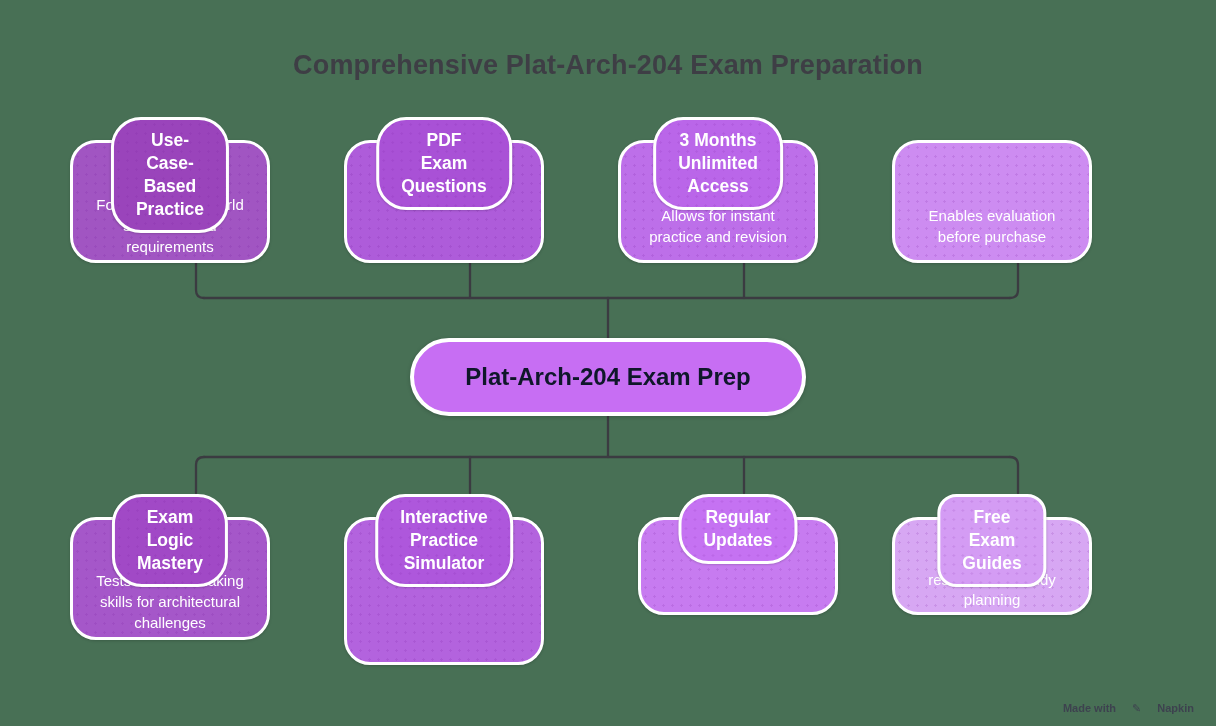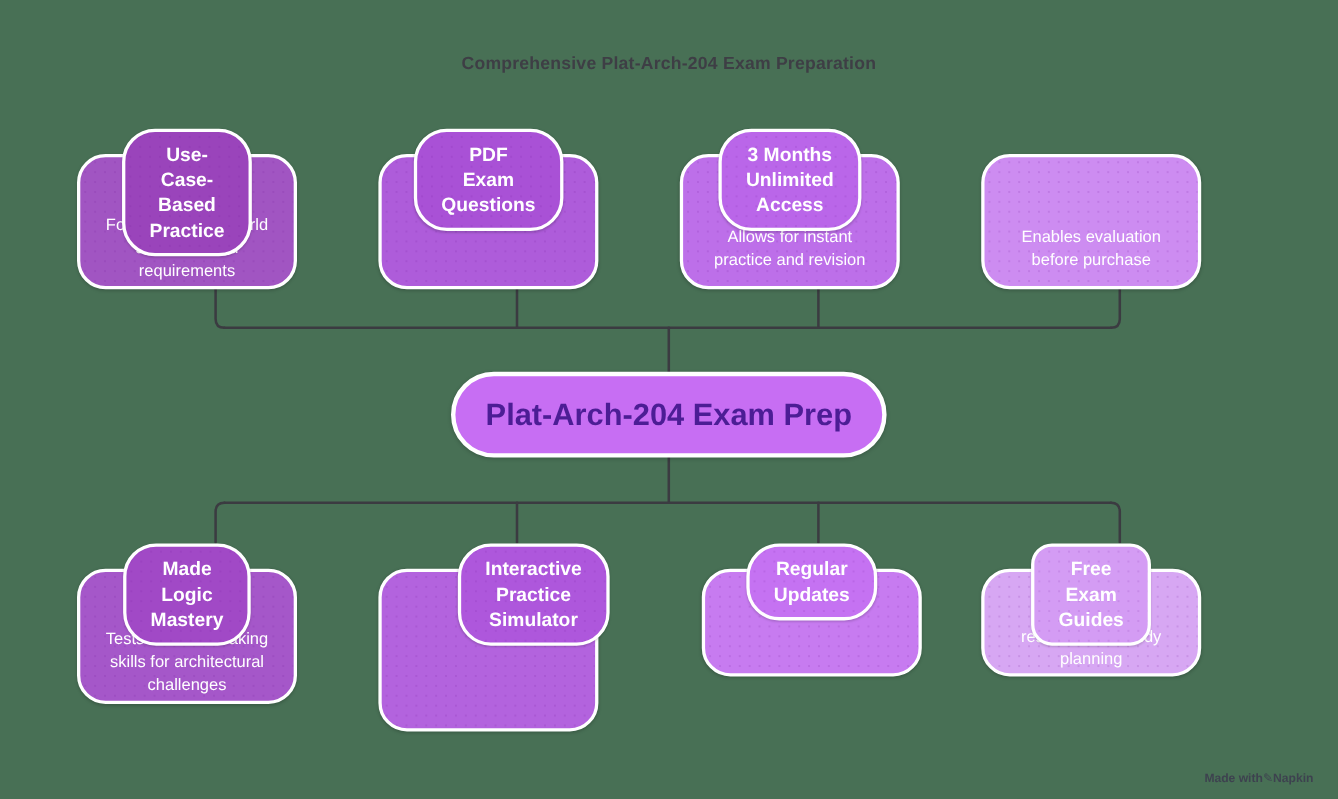--- a/index.html
+++ b/index.html
@@ -6,21 +6,21 @@
   body{
     width:1216px;height:726px;position:relative;overflow:hidden;
     background:#487055;
     font-family:"Liberation Sans","DejaVu Sans",sans-serif;
   }
   .stage{position:absolute;inset:0;}
   svg.connectors{position:absolute;left:0;top:0;z-index:1;}
 
   .diagram-title{
     position:absolute;top:50px;left:0;width:1216px;text-align:center;
-    font-size:16px;font-weight:bold;color:#3e3e45;letter-spacing:.2px;z-index:2;
+    font-size:27px;font-weight:bold;color:#3e3e45;letter-spacing:.2px;z-index:2;
   }
 
   .card{
     position:absolute;width:200px;box-sizing:border-box;z-index:3;
     border:3px solid #ffffff;border-radius:26px;
     display:flex;flex-direction:column;justify-content:center;
     background-image:radial-gradient(rgba(110,20,150,0.14) 1px, transparent 1.3px);
     background-size:9px 9px;
     box-shadow:0 1px 3px rgba(0,0,0,0.18);
   }
@@ -48,36 +48,36 @@
   .card.b1{left:344px;top:517px;height:148px;padding-top:76px;}
   .card.b2{left:618px;top:517px;height:98px;padding-top:28px;}
   .card.b3{left:892px;top:517px;height:98px;padding-top:28px;}
 
   
   .card.t0{background-color:#a155c2;} .card.t0 .pill{background-color:#9a44bb;}
   .card.t1{background-color:#ae5cda;} .card.t1 .pill{background-color:#a951d6;}
   .card.t2{background-color:#bd6fe9;} .card.t2 .pill{background-color:#ba66e9;}
   .card.t3{background-color:#cd8cf1;} .card.t3 .pill{background-color:#cb83f3;}
   .card.b0{background-color:#a557c9;} .card.b0 .pill{background-color:#a149c6;}
-  .card.b1{background-color:#b363de;} .card.b1 .pill{background-color:#ae57dc;margin-left:41px;}
+  .card.b1{background-color:#b363de;} .card.b1 .pill{background-color:#ae57dc;}
   .card.b2{background-color:#c77bf0;margin-left:20px;} .card.b2 .pill{background-color:#c572f2;}
   .card.b3{background-color:#d7a7f3;} .card.b3 .pill{background-color:#d49cf4;border-radius:19px;}
 
   .central{
     position:absolute;left:410px;top:338px;width:396px;height:78px;z-index:3;
     box-sizing:border-box;background-color:#c76ef3;border:4px solid #ffffff;border-radius:42px;
     display:flex;align-items:center;justify-content:center;
-    color:#4c1d95;font-size:28px;font-weight:bold;
+    color:#0f172a;font-size:24px;font-weight:bold;
     box-shadow:0 1px 4px rgba(0,0,0,0.2);
   }
 
   .watermark{
     position:absolute;right:22px;bottom:12px;z-index:5;
     font-size:11px;font-weight:600;color:rgba(55,35,75,0.60);
-    display:flex;align-items:center;gap:0;
+    display:flex;align-items:center;gap:16px;
   }
   .watermark .pen{font-size:11px;line-height:1;}
 </style>
 </head>
 <body>
 
 <div class="stage">
 
   <svg class="connectors" width="1216" height="726" viewBox="0 0 1216 726">
     <g fill="none" stroke="#3b3b41" stroke-width="2.3" stroke-linecap="round">
@@ -114,21 +114,21 @@
 Unlimited Access</div>
     <div class="desc">Allows for instant practice and revision</div>
   </div>
   <div class="card t3">
     <div class="desc">Enables evaluation before purchase</div>
   </div>
 
   <div class="central">Plat-Arch-204 Exam Prep</div>
 
   <div class="card b0">
-    <div class="pill">Made Logic
+    <div class="pill">Exam Logic
 Mastery</div>
     <div class="desc">Tests decision-making skills for architectural challenges</div>
   </div>
   <div class="card b1">
     <div class="pill">Interactive
 Practice
 Simulator</div>
   </div>
   <div class="card b2">
     <div class="pill">Regular Updates</div>

